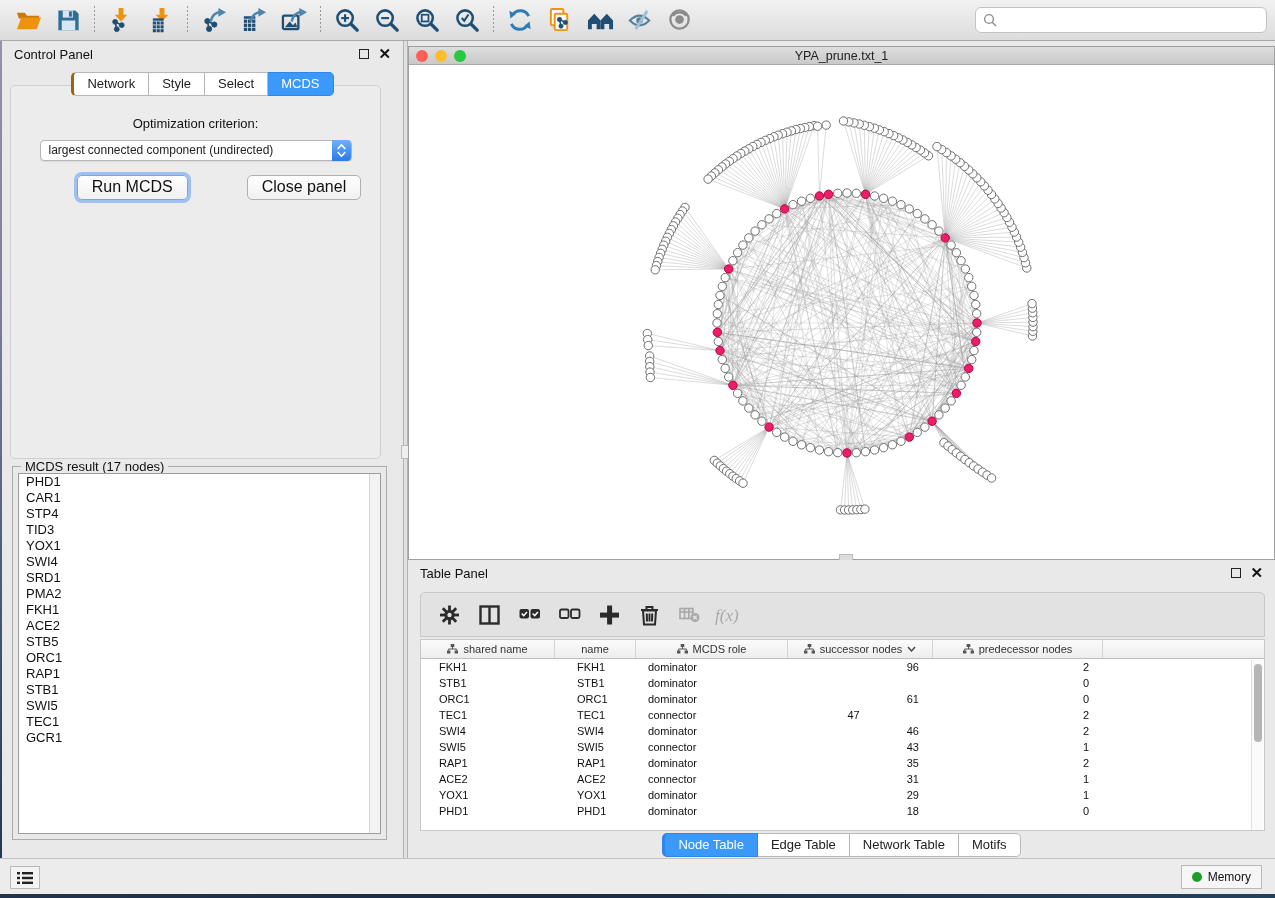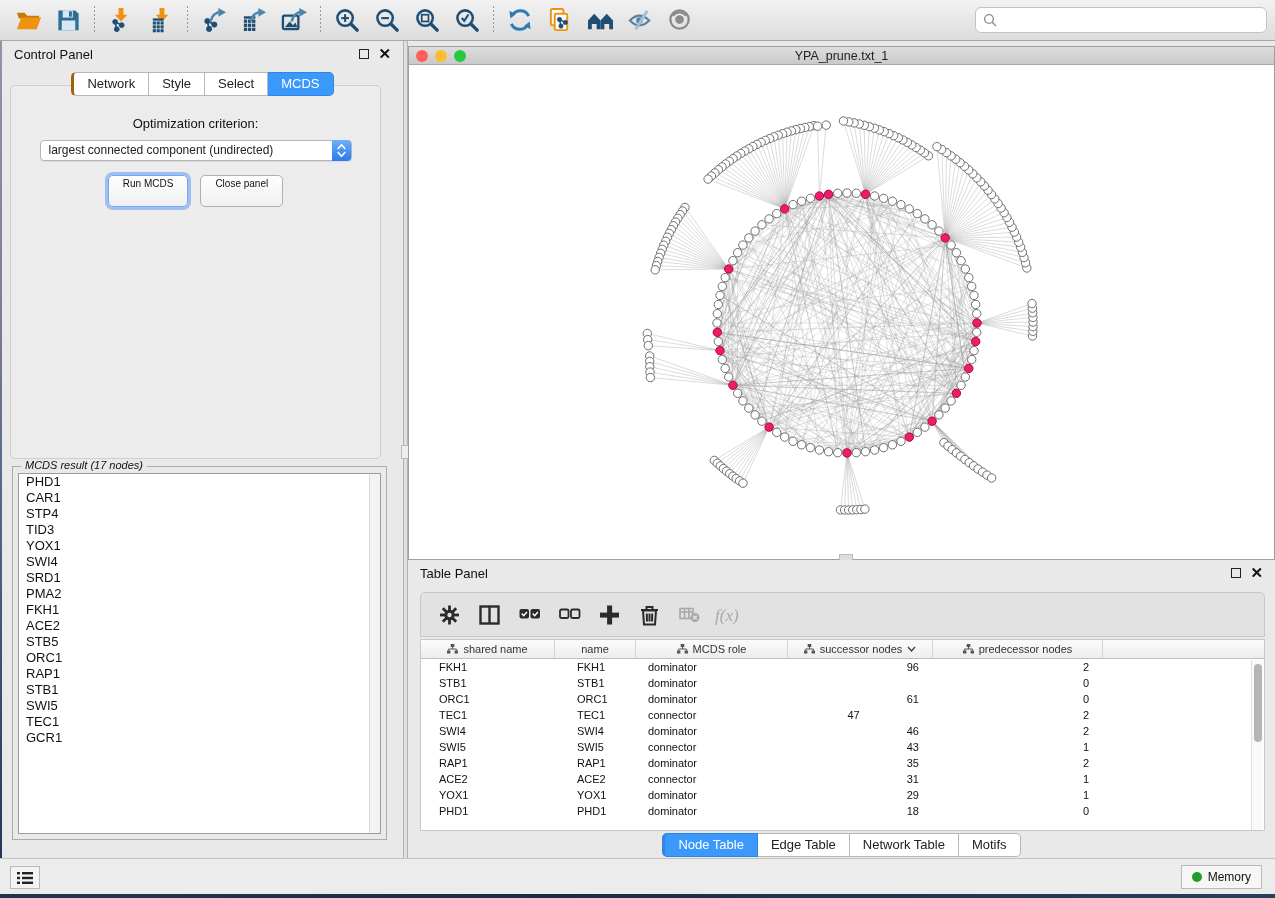--- a/index.html
+++ b/index.html
@@ -34,25 +34,25 @@
   #cp-body { position:absolute; left:8px; top:44px; width:371px; height:374px; background:#ececec;
     border:1px solid #cfcfcf; border-radius:5px; }
   #opt-label { text-align:center; margin-top:30px; font-size:13px; color:#111; }
   #opt-select { position:relative; margin:9px auto 0; width:312px; height:21px; background:#fff;
     border:1px solid #b5b5b5; border-radius:4px; font-size:12px; line-height:19px; padding-left:8px; cursor:pointer;
     box-shadow:0 1px 1px rgba(0,0,0,.08); }
   #opt-stepper { position:absolute; right:0; top:-1px; width:19px; height:21px; border-radius:0 4px 4px 0;
     background:linear-gradient(#6db1fb,#2a7ae8); display:flex; flex-direction:column; align-items:center; justify-content:center; gap:1px; }
   #opt-stepper svg { display:block; }
   #cp-buttons { display:flex; justify-content:center; gap:12px; margin-top:14px; }
-  .aq-btn { font-size:10px; padding:2px 14px 17px; background:linear-gradient(#ffffff,#f0f0f0); border:1px solid #b0b0b0;
-    border-radius:5px; color:#111; cursor:pointer; font-family:"Liberation Sans",sans-serif; }
+  .aq-btn { font-size:16px; padding:2px 14px 3px; background:linear-gradient(#ffffff,#f0f0f0); border:1px solid #b0b0b0;
+    border-radius:5px; color:#111; cursor:pointer; font-family:"Liberation Sans",sans-serif;margin-left:47px; }
   .aq-btn.focus { border-color:#74a7ef; box-shadow:0 0 0 3px rgba(97,155,248,.55); }
   #mcds-box { position:absolute; left:10px; top:425px; width:375px; height:374px; border:1px solid #ababab; background:#e9e9e9; }
-  #mcds-legend { position:absolute; left:8px; top:-8px; background:#e9e9e9; padding:0 4px; font-size:11px; color:#111;font-style:italic; }
+  #mcds-legend { position:absolute; left:8px; top:-8px; background:#e9e9e9; padding:0 4px; font-size:13px; color:#111; }
   #mcds-list { position:absolute; left:5px; top:6px; right:5px; bottom:5px; background:#fff; border:1px solid #9c9c9c; overflow:hidden; }
   #mcds-scroll { position:absolute; right:0; top:0; width:11px; height:100%; background:#f3f3f3; border-left:1px solid #d6d6d6; }
   .mcds-item { font-size:13px; line-height:16px; padding-left:7px; color:#111; }
 
   
   #v-splitter { position:absolute; left:403px; top:41px; width:5px; height:817px; background:#e0e0e0;
     border-left:1px solid #b3b3b3; border-right:1px solid #b3b3b3; }
   #v-splitter .handle { position:absolute; left:-3px; top:404px; width:9px; height:14px; background:#eee; border:1px solid #bbb; }
   #h-splitter-handle { position:absolute; left:431px; top:513px; width:14px; height:8px; background:#ddd; border:1px solid #bbb; }
 

